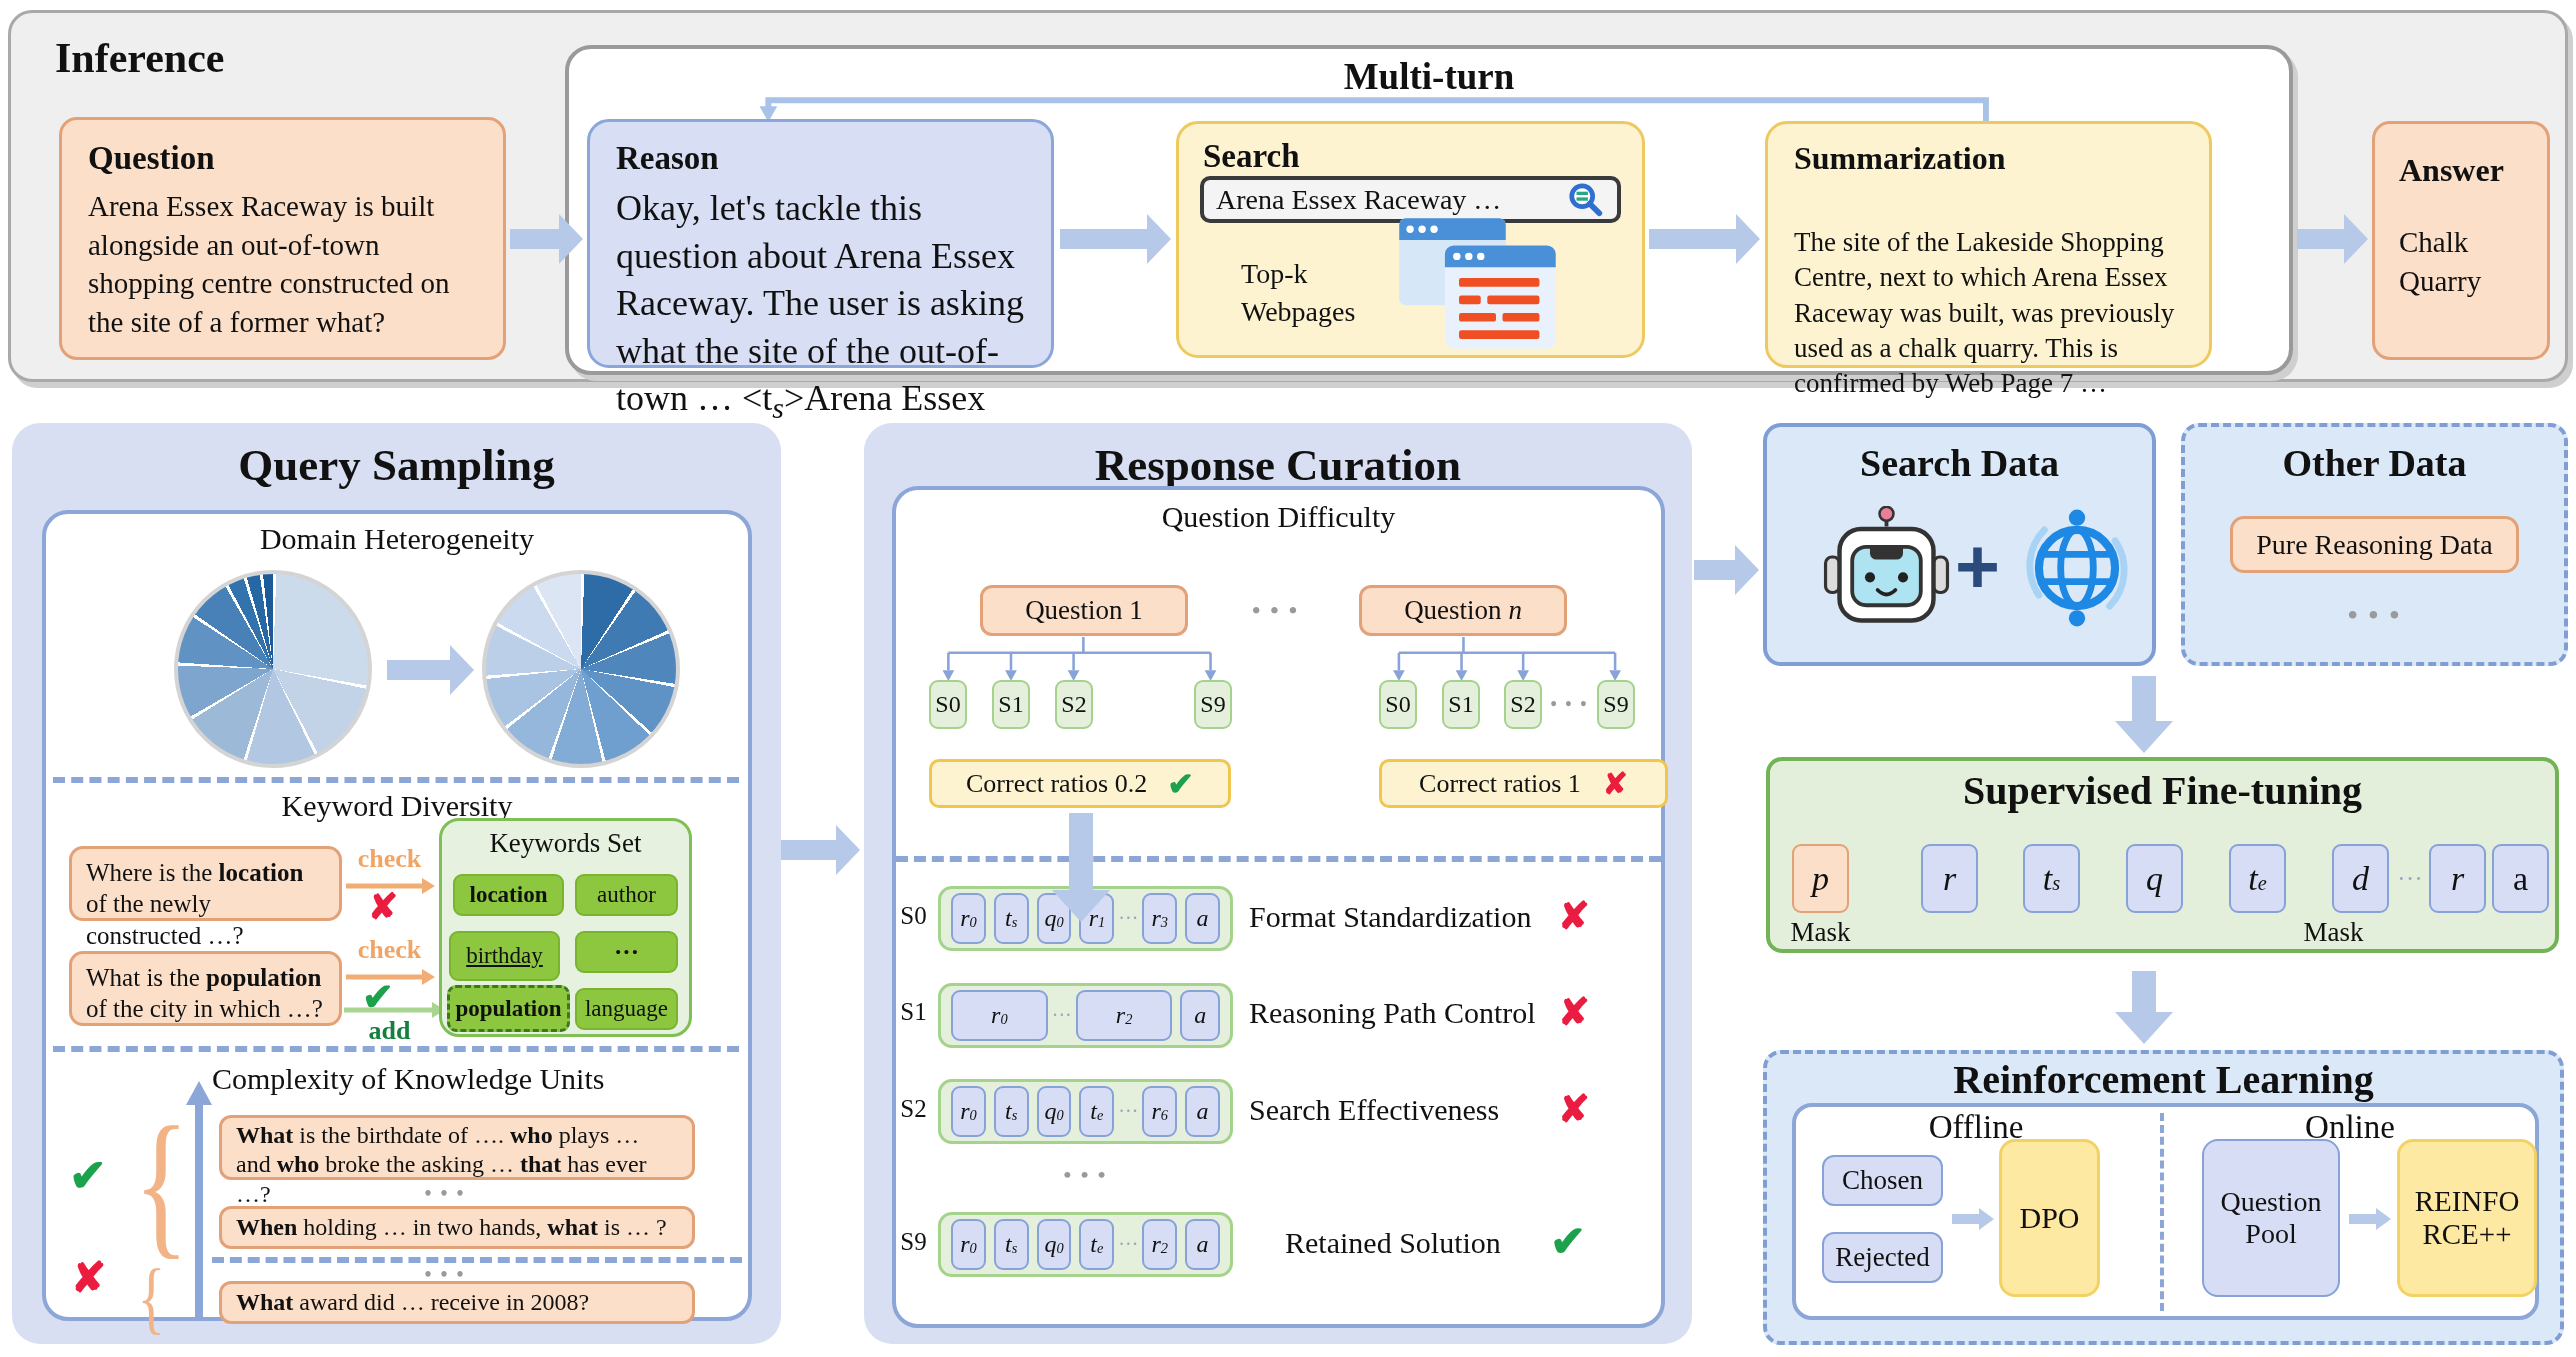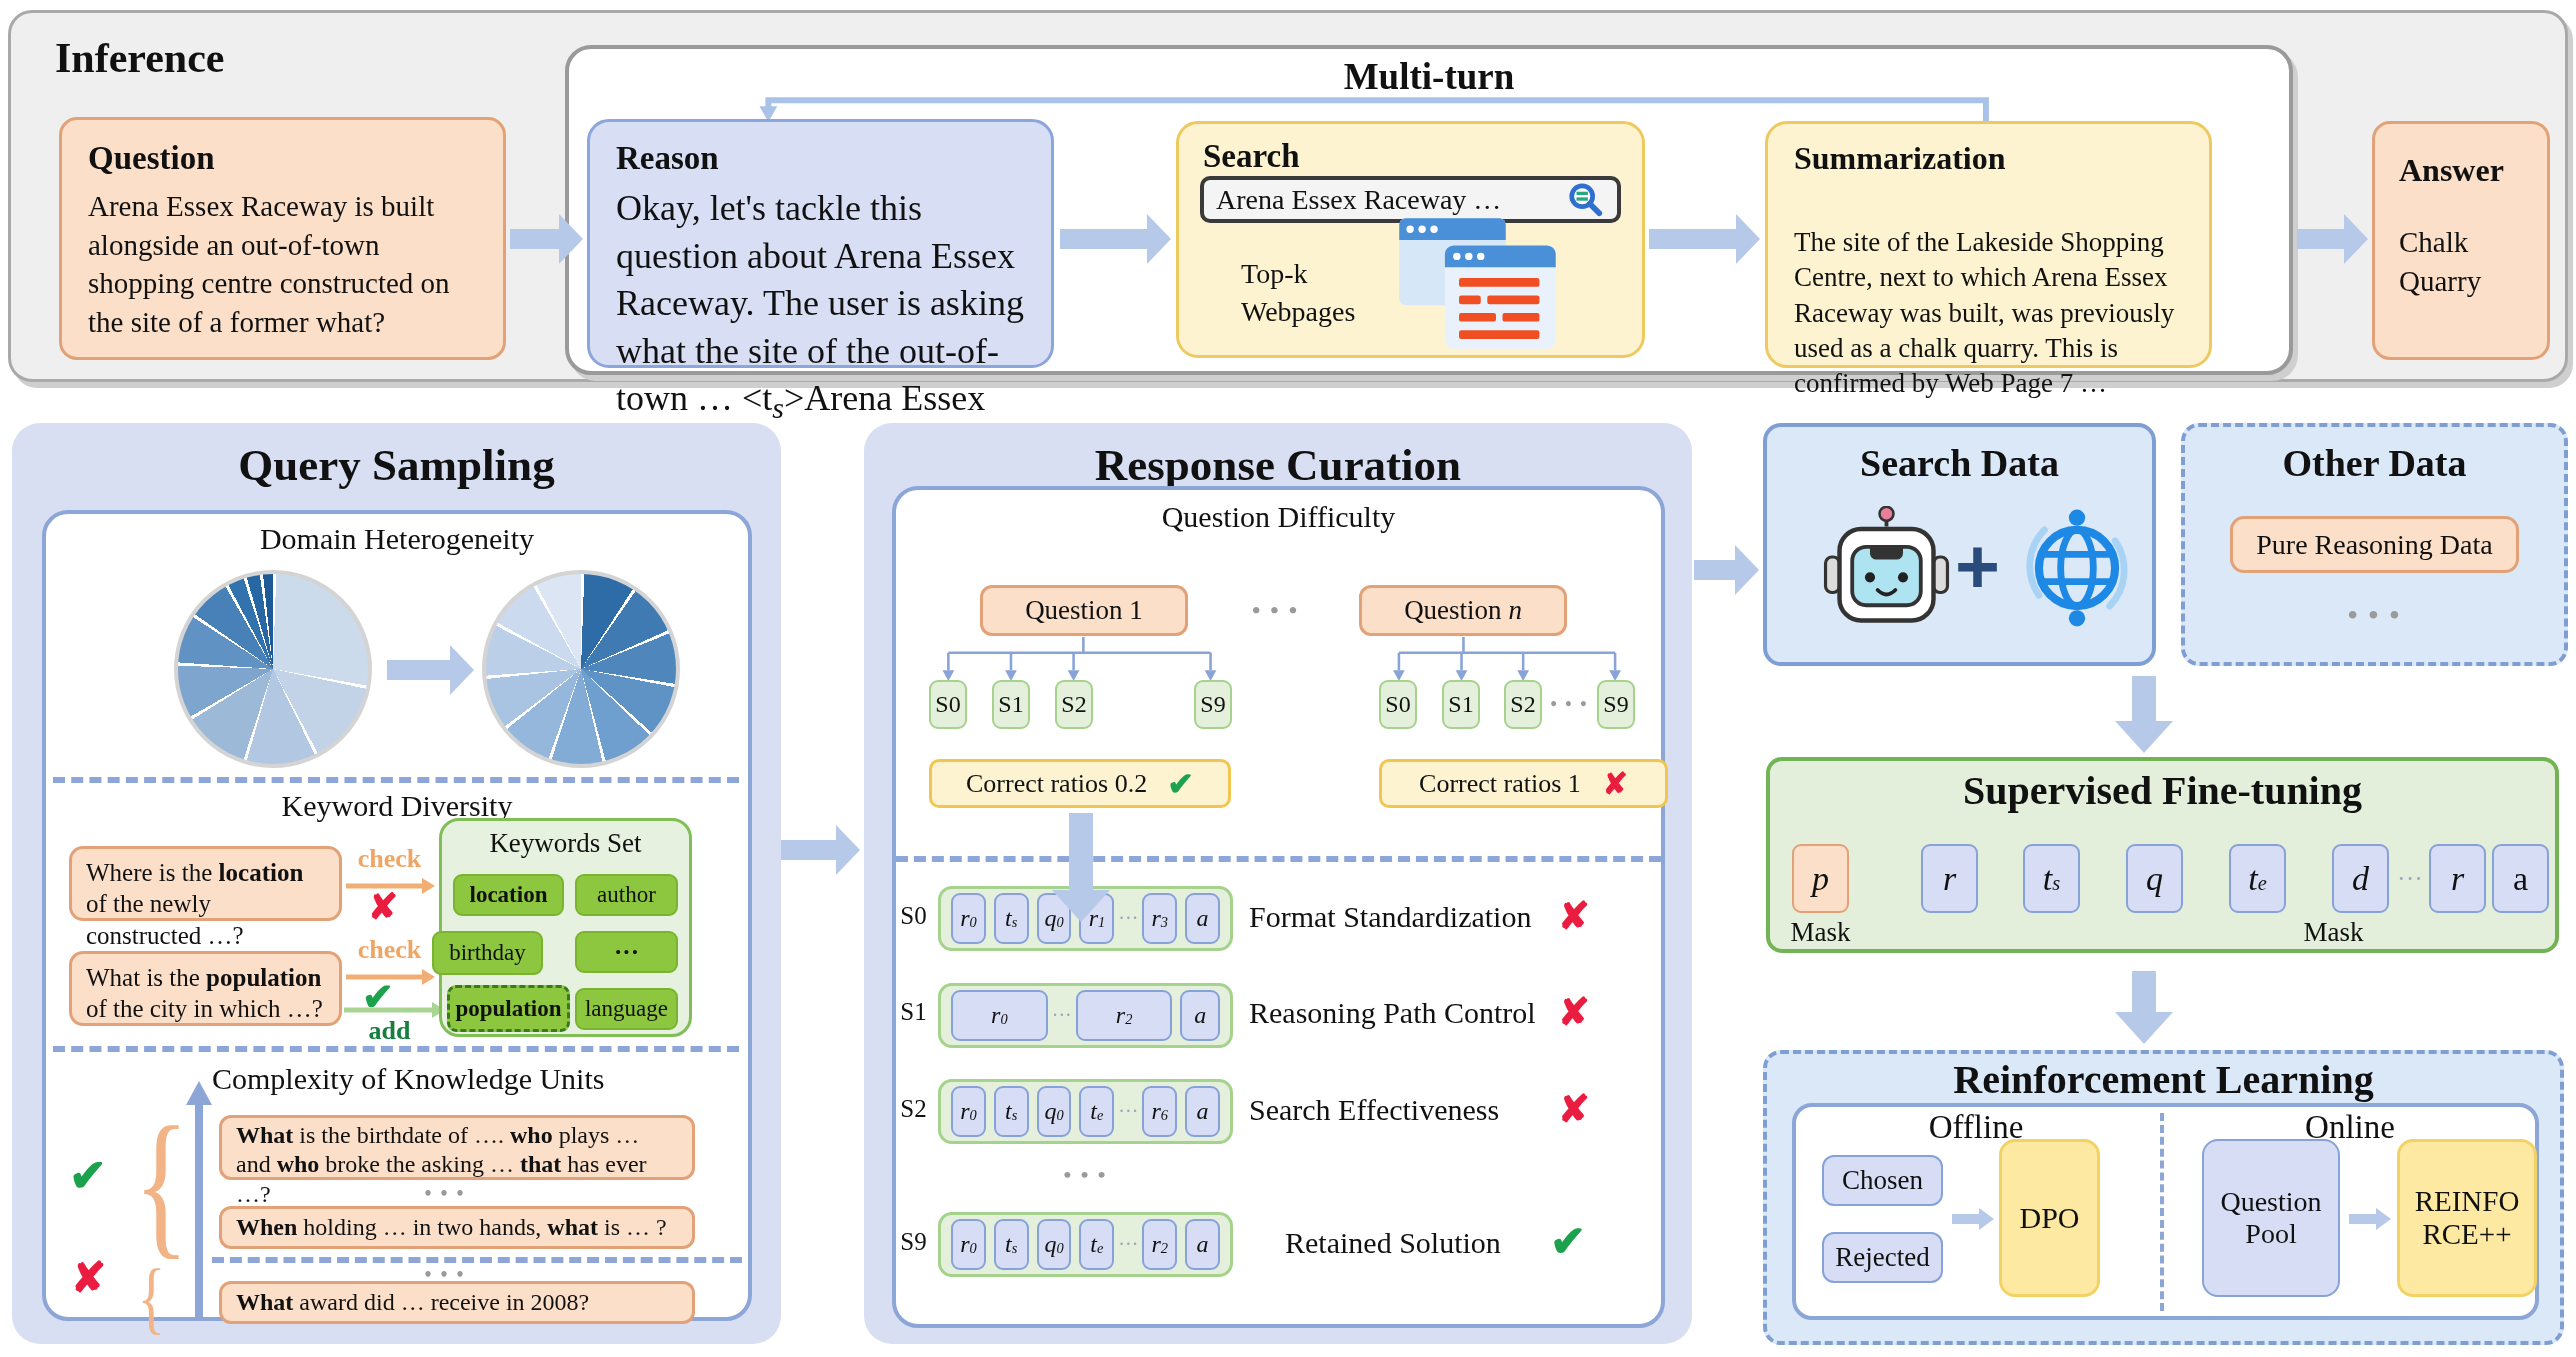--- a/index.html
+++ b/index.html
@@ -169,21 +169,21 @@
   <div class="abs sarrow" style="left:344px;top:1002px;width:101px;height:16px;--c:#a8d592;">
       <div class="sbar"></div>
       <div class="shead"></div>
     </div>
   <div class="abs ctr bt" style="left:348px;top:1016px;width:83px;font-size:26px;color:#15803d;">add</div>
 
   <div class="abs" style="left:439px;top:818px;width:253px;height:219px;background:#e6f2df;border:3px solid #7fbf56;border-radius:20px;"></div>
   <div class="abs ctr" style="left:439px;top:828px;width:253px;font-size:27px;">Keywords Set</div>
   <div class="abs kchip ctr bt" style="left:453px;top:874px;width:111px;height:42px;font-size:23px;">location</div>
   <div class="abs kchip ctr" style="left:575px;top:874px;width:103px;height:42px;font-size:23px;">author</div>
-  <div class="abs kchip ctr" style="left:432px;top:931px;width:111px;height:44px;font-size:23px;">birthday</div>
+  <div class="abs kchip ctr" style="left:449px;top:931px;width:111px;height:50px;font-size:23px;text-decoration:underline;">birthday</div>
   <div class="abs kchip ctr bt" style="left:575px;top:931px;width:103px;height:42px;font-size:25px;">···</div>
   <div class="abs kchip ctr bt" style="left:447px;top:985px;width:123px;height:47px;font-size:23px;border:3px dashed #3a7a1e;">population</div>
   <div class="abs kchip ctr" style="left:575px;top:988px;width:103px;height:42px;font-size:23px;">language</div>
 
   <div class="abs dashdiv" style="left:53px;top:1046px;width:686px;"></div>
 
   <div class="abs" style="left:212px;top:1062px;font-size:30px;">Complexity of Knowledge Units</div>
   <div class="abs" style="left:186px;top:1081px;width:0;height:0;border-left:13px solid transparent;border-right:13px solid transparent;border-bottom:24px solid #8ca6d8;"></div>
   <div class="abs" style="left:195px;top:1103px;width:8px;height:214px;background:#8ca6d8;"></div>
   <div class="abs tick" style="left:69px;top:1149px;font-size:45px;">✔</div>

